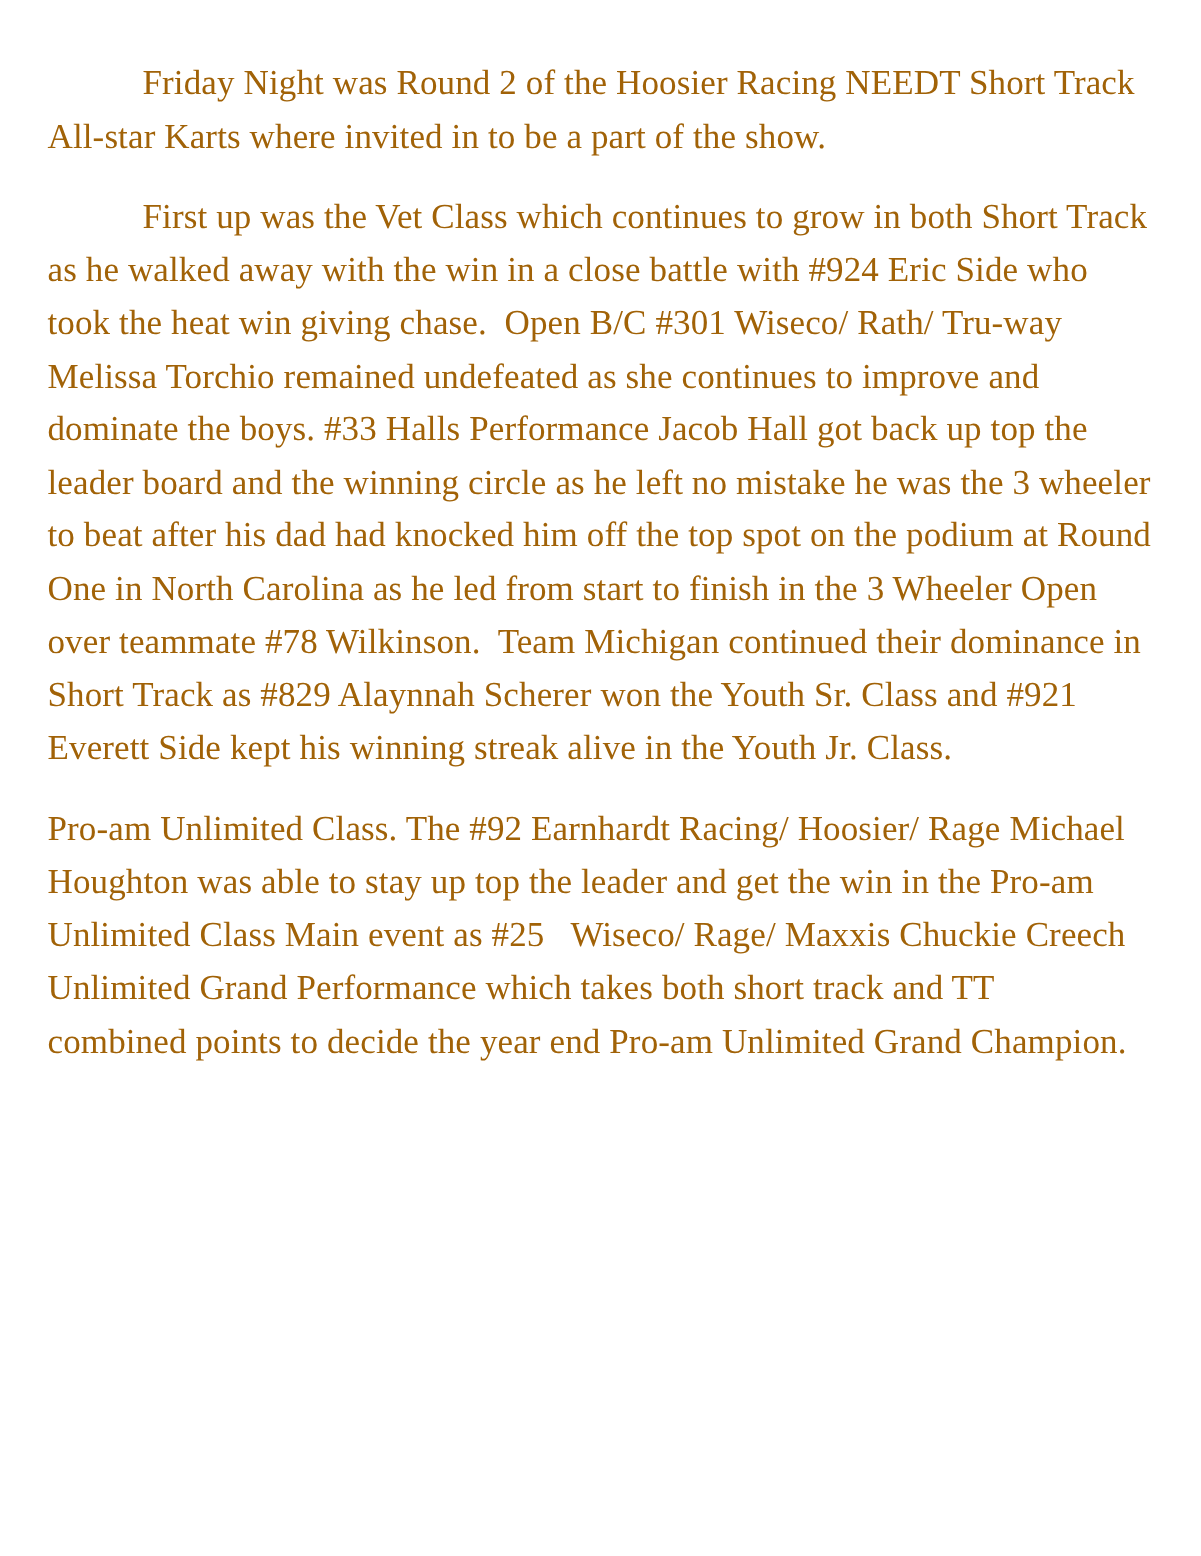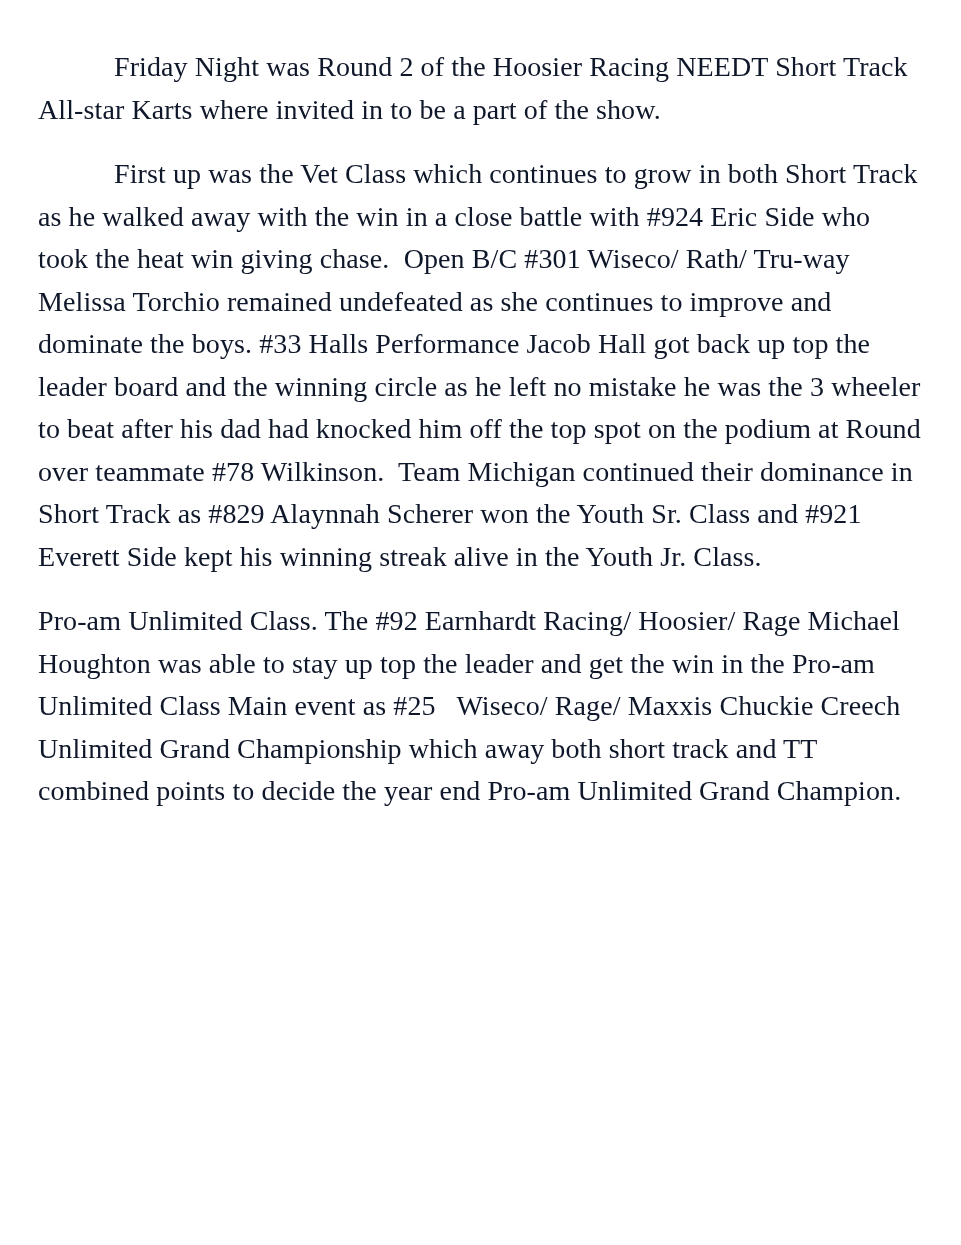--- a/index.html
+++ b/index.html
@@ -8,21 +8,21 @@
     background: #ffffff;
   }
   .page {
     position: relative;
     width: 961px;
     height: 1245px;
     background: #ffffff;
     overflow: hidden;
     box-sizing: border-box;
     padding: 46px 36px 0 38px;
-    color: #0f172a;
+    color: #a16207;
     font-family: "Liberation Serif", "DejaVu Serif", serif;
     font-size: 28px;
   }
   .paragraph {
     margin: 0;
   }
   .paragraph + .paragraph {
     margin-top: 22px;
   }
   .line {
@@ -45,26 +45,27 @@
   </div>
 
   <div class="paragraph">
     <div class="line indent">First up was the Vet Class which continues to grow in both Short Track</div>
     <div class="line">as he walked away with the win in a close battle with #924 Eric Side who</div>
     <div class="line">took the heat win giving chase.  Open B/C #301 Wiseco/ Rath/ Tru-way</div>
     <div class="line">Melissa Torchio remained undefeated as she continues to improve and</div>
     <div class="line">dominate the boys. #33 Halls Performance Jacob Hall got back up top the</div>
     <div class="line">leader board and the winning circle as he left no mistake he was the 3 wheeler</div>
     <div class="line">to beat after his dad had knocked him off the top spot on the podium at Round</div>
+    <div class="line">One in North Carolina as he led from start to finish in the 3 Wheeler Open</div>
     <div class="line">over teammate #78 Wilkinson.  Team Michigan continued their dominance in</div>
     <div class="line">Short Track as #829 Alaynnah Scherer won the Youth Sr. Class and #921</div>
     <div class="line">Everett Side kept his winning streak alive in the Youth Jr. Class.</div>
   </div>
 
   <div class="paragraph">
     <div class="line">Pro-am Unlimited Class. The #92 Earnhardt Racing/ Hoosier/ Rage Michael</div>
     <div class="line">Houghton was able to stay up top the leader and get the win in the Pro-am</div>
     <div class="line">Unlimited Class Main event as #25   Wiseco/ Rage/ Maxxis Chuckie Creech</div>
-    <div class="line">Unlimited Grand Championship which away both short track and TT</div>
+    <div class="line">Unlimited Grand Performance which takes both short track and TT</div>
     <div class="line">combined points to decide the year end Pro-am Unlimited Grand Champion.</div>
   </div>
 
 </div>
 
 </body></html>

